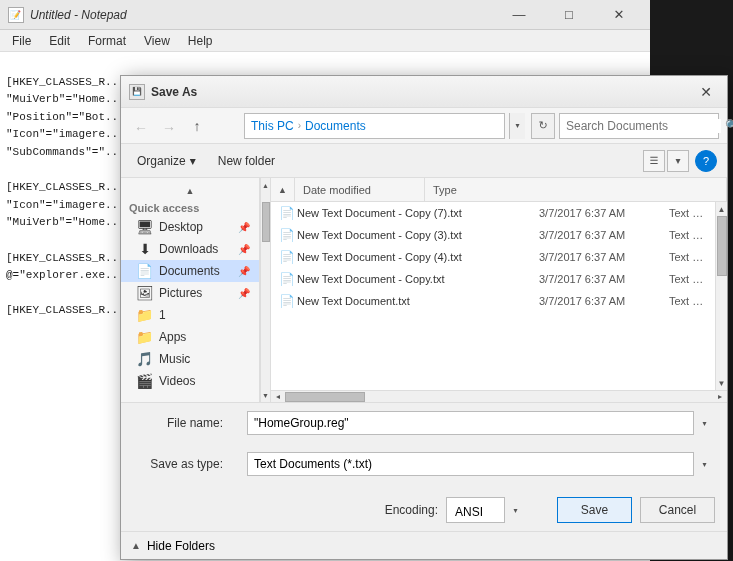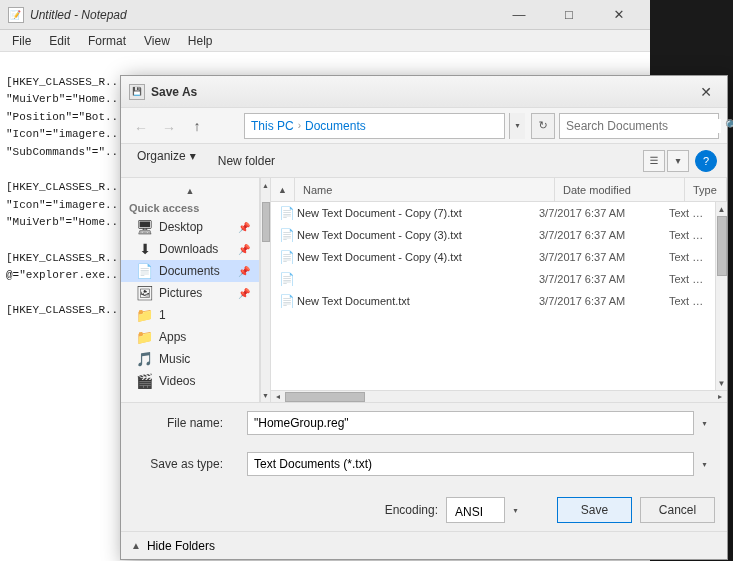--- a/index.html
+++ b/index.html
@@ -228,21 +228,21 @@
       align-items: center;
       padding: 0 10px;
       gap: 8px;
       border-bottom: 1px solid #ddd;
     }
     .organize-btn {
       height: 24px;
       border: none;
       background: transparent;
       cursor: pointer;
-      display: flex; gap: 4px;
+      display: flex; align-items: center; gap: 4px;
       font-size: 12px;
       color: #333;
       padding: 0 6px;
       border-radius: 2px;
     }
     .new-folder-btn {
       height: 24px;
       border: none;
       background: transparent;
       cursor: pointer;
@@ -758,21 +758,20 @@
           <div class="nav-scrollbar-thumb"></div>
         </div>
         <div class="nav-scrollbar-arrow">▼</div>
       </div>
     </div>
 
     <div class="file-area">
 
       <div class="file-list-header">
         <div style="width:24px;height:24px;display:flex;align-items:center;justify-content:center;font-size:9px;color:#555;cursor:pointer;border-right:1px solid #ddd;">▲</div>
-        <div class="file-col-header col-name">Name</div>
         <div class="file-col-header col-date">Date modified</div>
         <div class="file-col-header col-type">Type</div>
       </div>
 
       <div style="display:flex;flex:1;overflow:hidden;">
         <div class="file-list">
 
           <div class="file-row">
             <div class="file-cell name">
               <span class="file-icon">📄</span>
@@ -796,20 +795,21 @@
               <span class="file-icon">📄</span>
               <span>New Text Document - Copy (4).txt</span>
             </div>
             <div class="file-cell date">3/7/2017 6:37 AM</div>
             <div class="file-cell type">Text Docu...</div>
           </div>
 
           <div class="file-row">
             <div class="file-cell name">
               <span class="file-icon">📄</span>
+              <span>New Text Document - Copy.txt</span>
             </div>
             <div class="file-cell date">3/7/2017 6:37 AM</div>
             <div class="file-cell type">Text Docu...</div>
           </div>
 
           <div class="file-row">
             <div class="file-cell name">
               <span class="file-icon">📄</span>
               <span>New Text Document.txt</span>
             </div>

